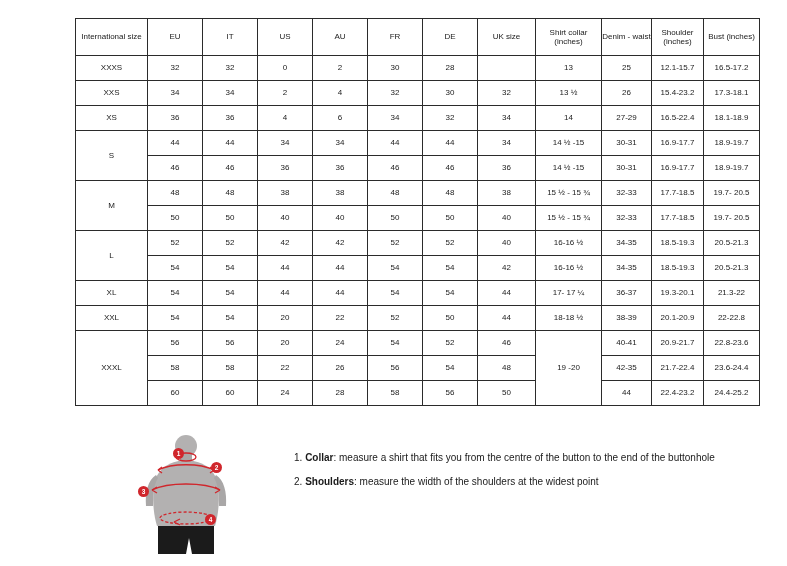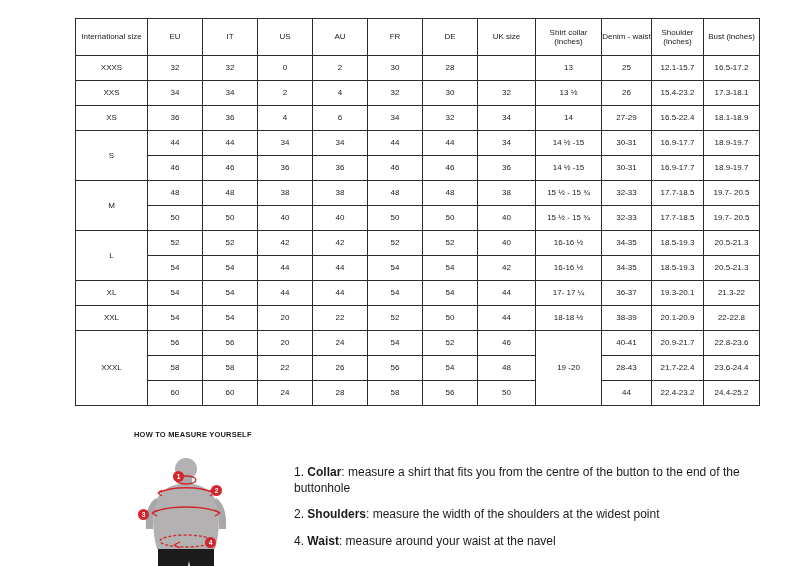--- a/index.html
+++ b/index.html
@@ -82,24 +82,25 @@
     width: 140px;
     height: 125px;
     flex: 0 0 140px;
   }
   .steps {
     padding-top: 12px;
     padding-left: 20px;
     flex: 1;
   }
   .step {
-    font-size: 12px;
+    font-size: 10px;
     line-height: 1.3;
     margin-bottom: 11px;
     color: #1a1a1a;
+    margin-top: 9px;
   }
   .step b { font-weight: bold; }
   .num-badge {
     position: absolute;
     width: 11px;
     height: 11px;
     border-radius: 50%;
     background: #d0262c;
     color: #ffffff;
     font-size: 6.5px;
@@ -315,41 +316,40 @@
           <td>22.8-23.6</td>
         </tr>
         <tr>
           <td>58</td>
           <td>58</td>
           <td>22</td>
           <td>26</td>
           <td>56</td>
           <td>54</td>
           <td>48</td>
-          <td>28-43</td>
+          <td>42-35</td>
           <td>21.7-22.4</td>
           <td>23.6-24.4</td>
         </tr>
         <tr>
           <td>60</td>
           <td>60</td>
           <td>24</td>
           <td>28</td>
           <td>58</td>
           <td>56</td>
           <td>50</td>
           <td>44</td>
           <td>22.4-23.2</td>
           <td>24.4-25.2</td>
         </tr>
       </tbody>
   </table>
 
   <div class="measure-section">
-    <div class="measure-title">HOW TO MEASURE YOURSELF</div>
     <div class="measure-body">
       <div class="figure-wrap">
         <svg width="140" height="125" viewBox="0 0 140 125">
 
           <ellipse cx="52" cy="16" rx="11" ry="11" fill="#b3b1b1"></ellipse>
           <rect x="46" y="22" width="12" height="10" fill="#a9a7a7"></rect>
 
           <path d="M52 30 C34 31 22 40 20 56 C18 72 20 86 23 96 L81 96 C84 86 86 72 84 56 C82 40 70 31 52 30 Z" fill="#b3b1b1"></path>
 
           <path d="M22 45 C14 50 11 62 12 76 L19 76 C19 64 20 54 24 48 Z" fill="#a9a7a7"></path>
@@ -371,18 +371,17 @@
           <path d="M40 92 l6 -3 M40 92 l6 3" fill="none" stroke="#d0262c" stroke-width="1.3"></path>
         </svg>
         <span class="num-badge badge-1">1</span>
         <span class="num-badge badge-2">2</span>
         <span class="num-badge badge-3">3</span>
         <span class="num-badge badge-4">4</span>
       </div>
       <div class="steps" id="steps-list">
           <div class="step">1. <b>Collar</b>: measure a shirt that fits you from the centre of the button to the end of the buttonhole</div>
           <div class="step">2. <b>Shoulders</b>: measure the width of the shoulders at the widest point</div>
-          <div class="step">4. <b>Waist</b>: measure around your waist at the navel</div>
         </div>
     </div>
   </div>
 
 </div>
 
 </body></html>

